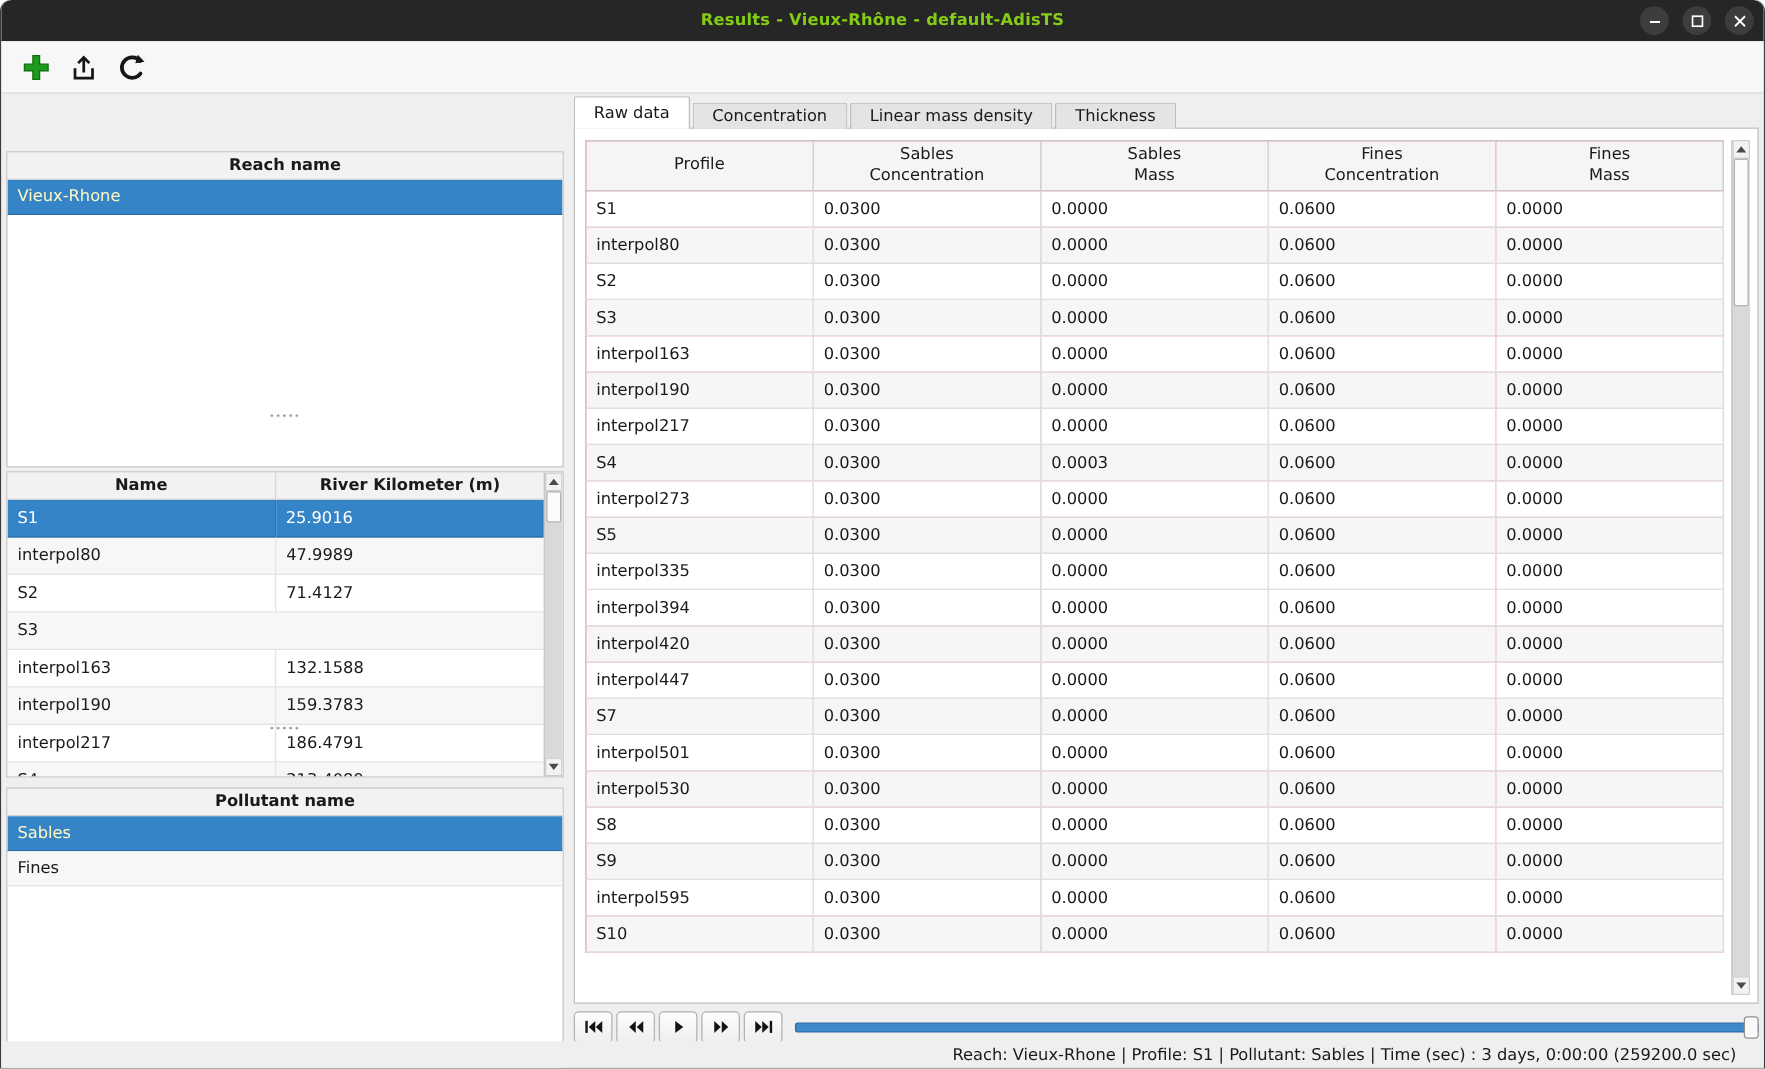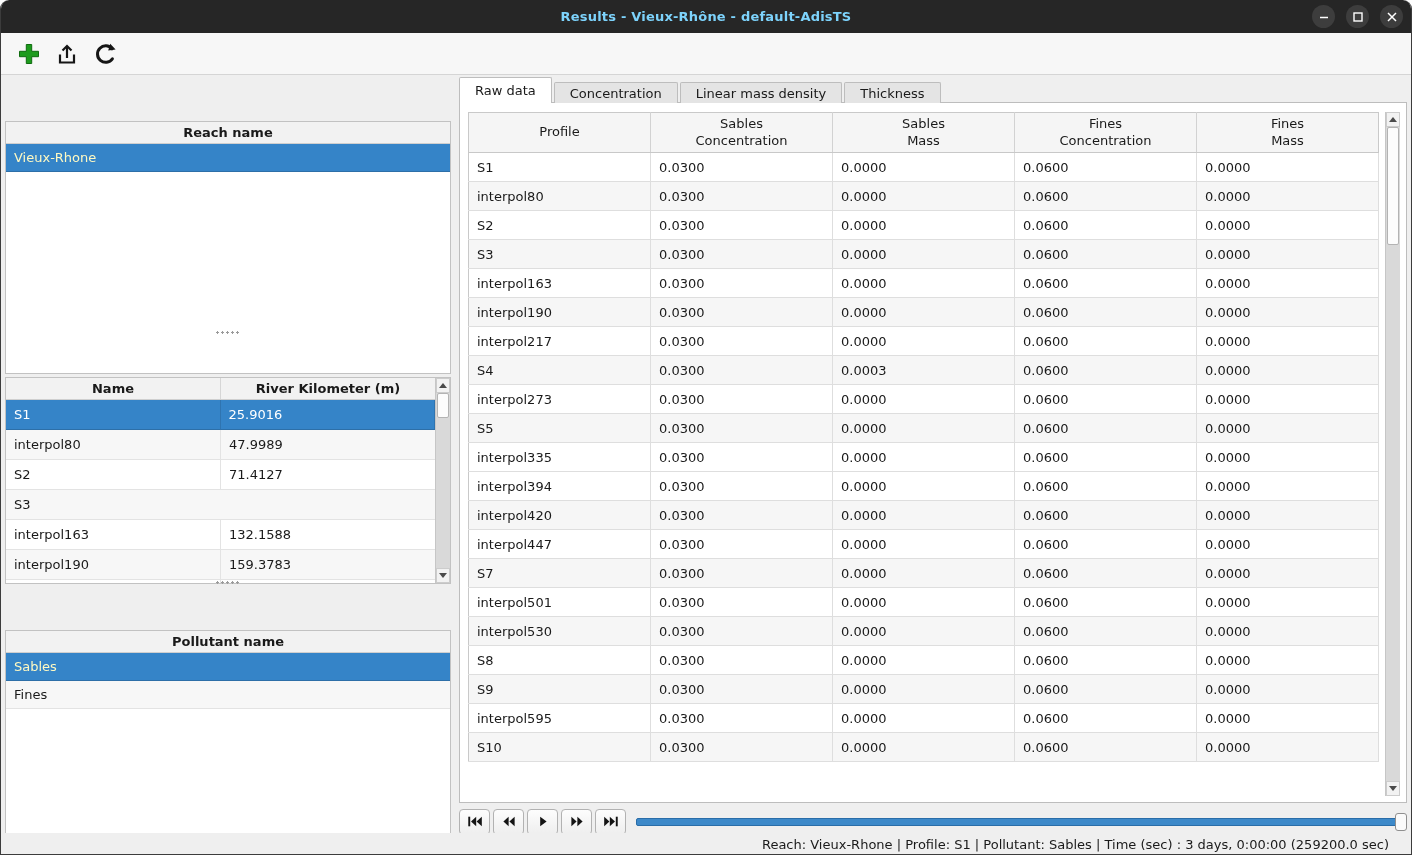--- a/index.html
+++ b/index.html
@@ -5,41 +5,41 @@
   * { margin:0; padding:0; box-sizing:border-box; }
   html,body { background:#ffffff; }
   body { font-family:"DejaVu Sans","Liberation Sans",sans-serif; font-size:13px; color:#1a1a1a; }
 
   .window { position:relative; width:1412px; height:855px; overflow:hidden;
             border:1px solid #3c3c3c; border-top:none; border-radius:9px 9px 0 0; background:#efefef; }
 
   
   .titlebar { position:absolute; left:0; top:0; width:100%; height:33px; background:#262626;
               display:flex; align-items:center; justify-content:center; border-radius:8px 8px 0 0; }
-  .titlebar .title { color:#7dd3fc; font-weight:bold; font-size:13px; letter-spacing:.2px; }
+  .titlebar .title { color:#84cc16; font-weight:bold; font-size:13px; letter-spacing:.2px; }
   .win-controls { position:absolute; right:8px; top:0; height:33px; display:flex; align-items:center; gap:11px; }
   .win-btn { width:23px; height:23px; border-radius:50%; background:#3d3d3d; display:flex;
              align-items:center; justify-content:center; cursor:pointer; }
   .win-btn svg { display:block; }
 
   
   .toolbar { position:absolute; left:0; top:33px; width:100%; height:42px; background:#f7f7f7;
              border-bottom:1px solid #d5d5d5; display:flex; align-items:center; padding-left:14px; gap:10px; }
   .tool-btn { width:28px; height:28px; display:flex; align-items:center; justify-content:center; cursor:pointer; }
   .tool-btn svg { width:24px; height:24px; display:block; }
 
   
   .main { position:absolute; left:0; top:75px; width:100%; height:780px; background:#efefef; }
 
   
   .lbox { position:absolute; left:4px; width:446px; background:#ffffff; border:1px solid #c2c2c2; overflow:hidden;margin-top:44px; }
   .box-header { height:22px; background:#f2f2f2; border-bottom:1px solid #cfcfcf; font-weight:bold;
                 display:flex; align-items:center; justify-content:center; }
   .reach-box { top:2px; height:253px; }
-  .profile-box { top:258px; height:207px; }
+  .profile-box { top:258px; height:245px; }
   .pollutant-box { top:511px; height:279px; }
 
   .list-row { height:28px; display:flex; align-items:center; padding-left:8px; border-bottom:1px solid #e3e3e3;
               background:#ffffff; cursor:default; }
   .list-row.alt { background:#f7f7f7; }
   .list-row.selected { background:#3584c8; color:#fef9c3; border-bottom:1px solid #2d6fa8; }
 
   
   .ptable-area { position:absolute; left:0; top:0; right:15px; bottom:0; }
   .ptable-head { display:flex; height:22px; background:#f2f2f2; border-bottom:1px solid #cfcfcf; font-weight:bold; }

